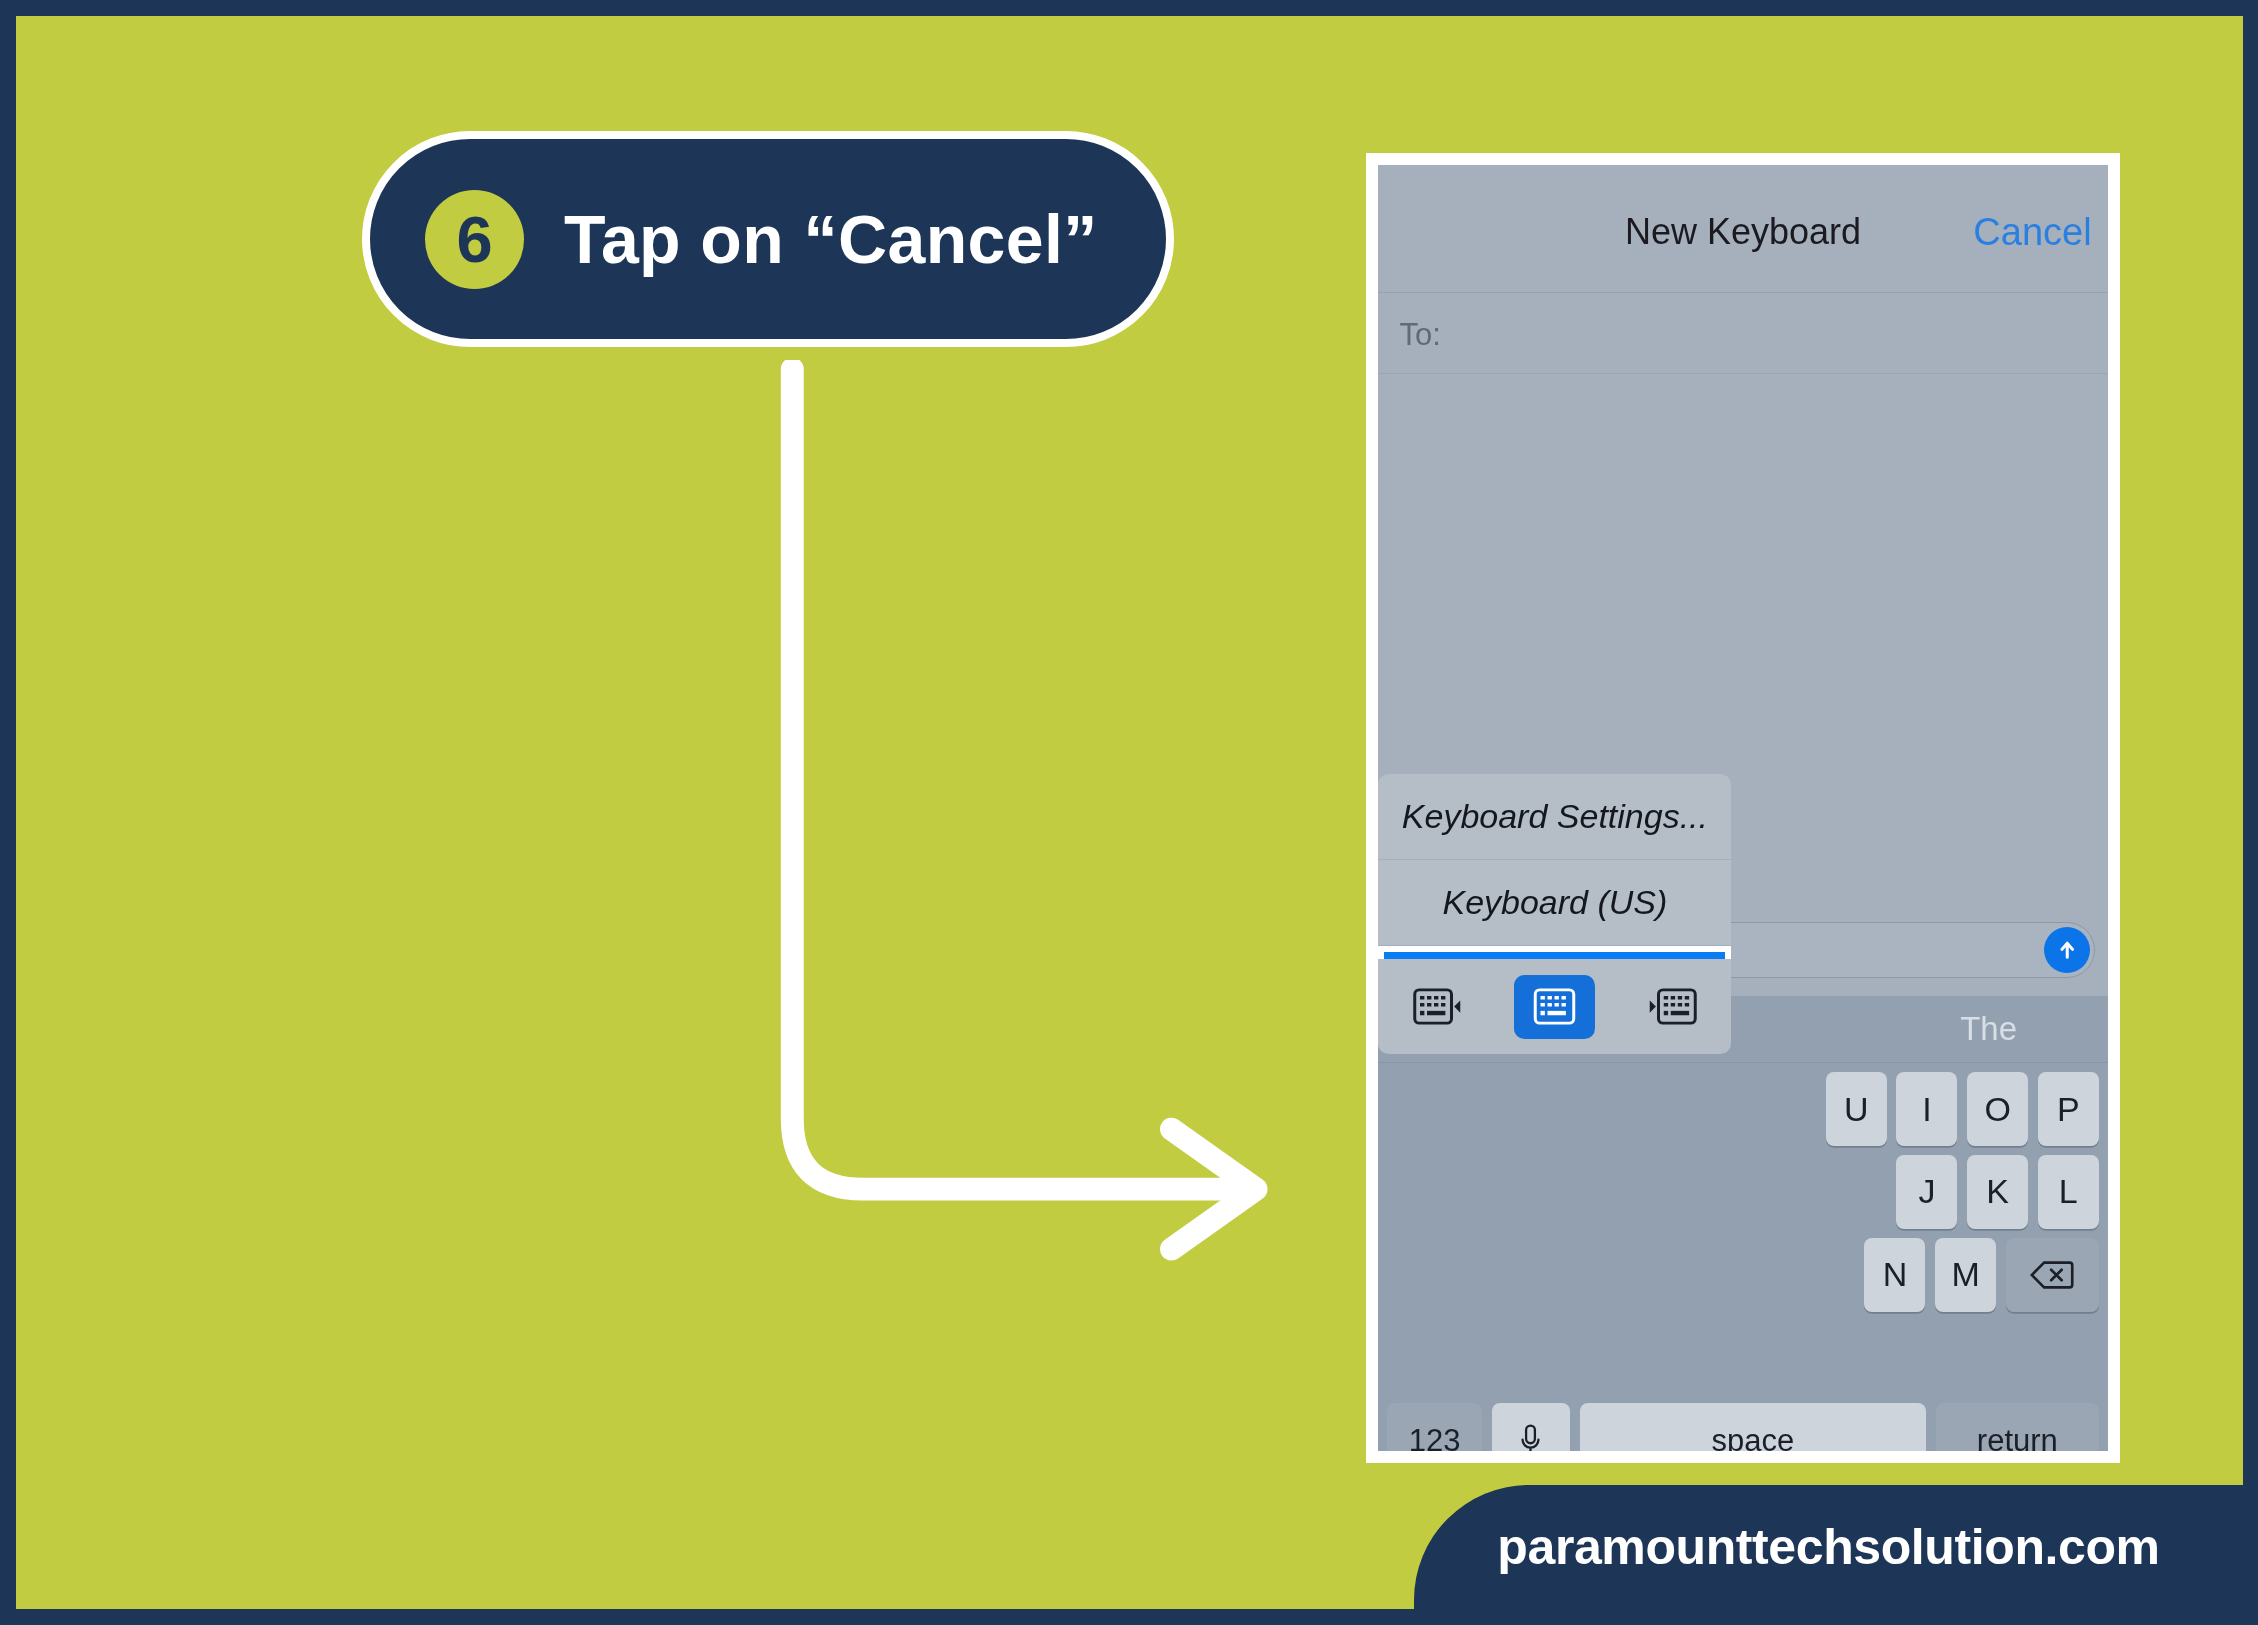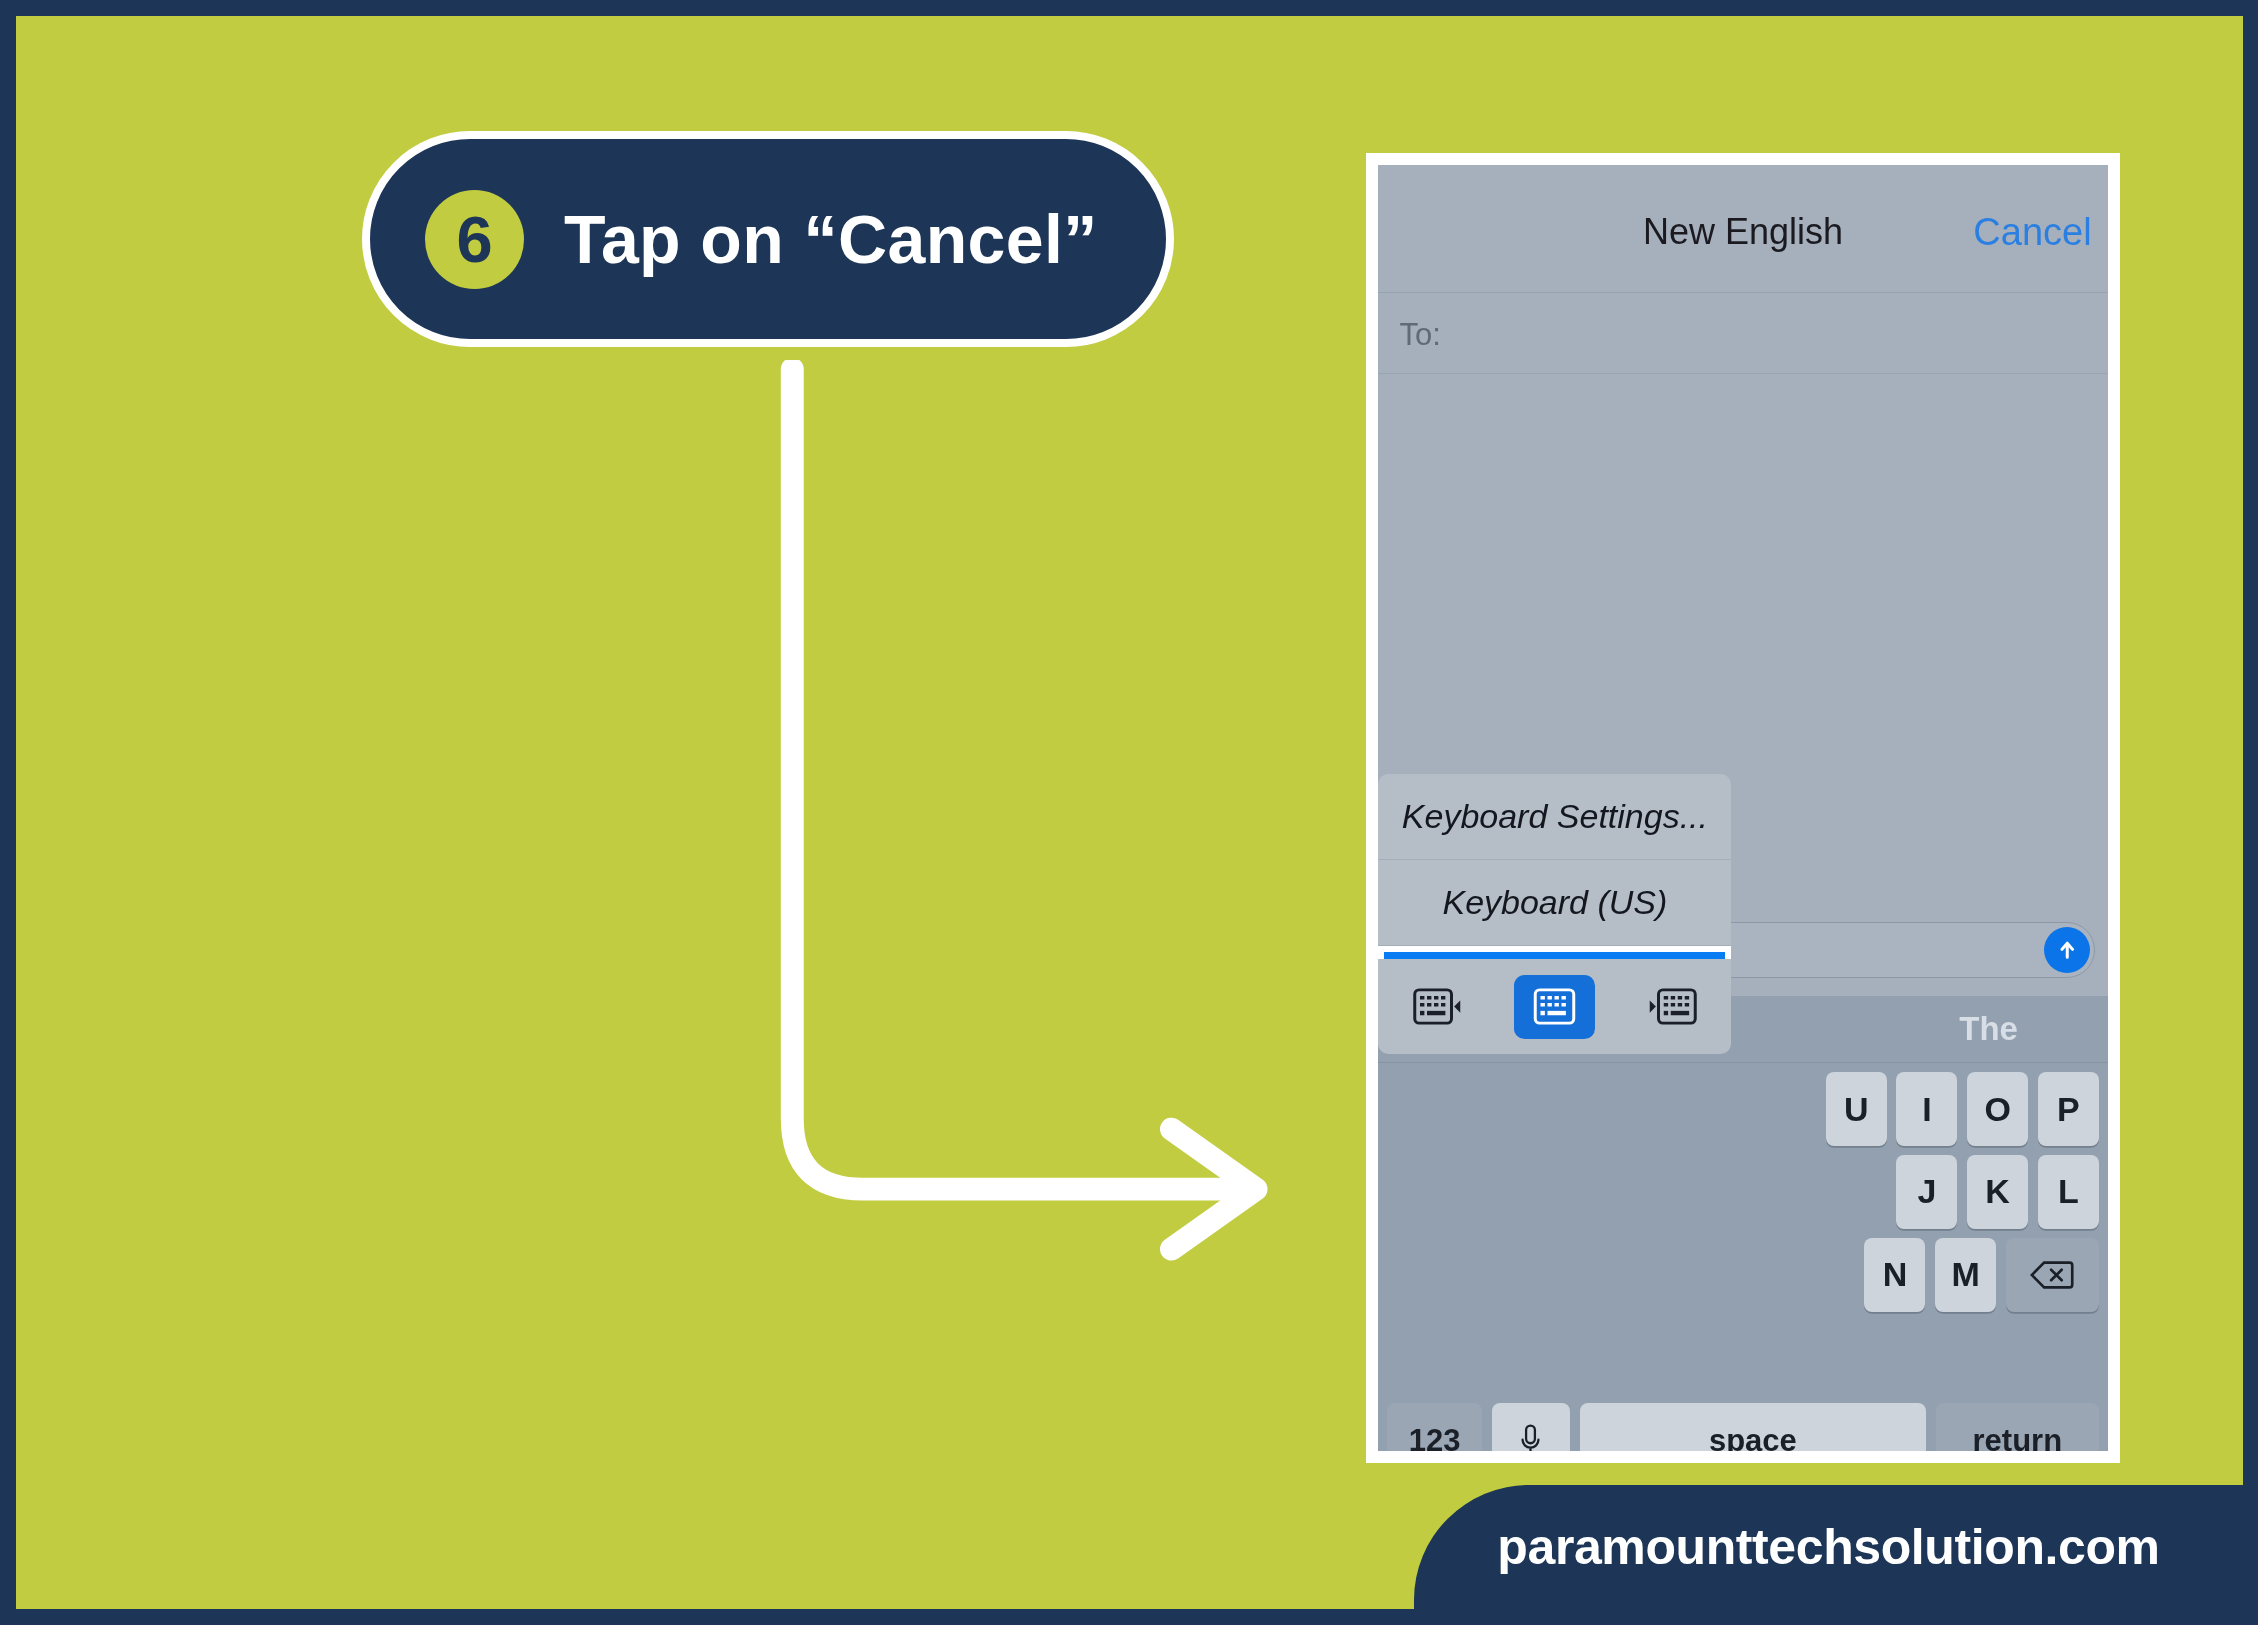--- a/index.html
+++ b/index.html
@@ -144,21 +144,20 @@
     border-radius: 50%;
     background: #0b74e8;
     display: flex; align-items: center; justify-content: center;
   }
 
   
   #keyboard {
     position: relative;
     height: 490px;
     background: #93a0b0;
-    font-weight: bold;
   }
   #predict-bar {
     height: 67px;
     display: flex;
     align-items: center;
     justify-content: flex-end;
     border-bottom: 0.9px solid #8794a5;
   }
   #predict-word {
     width: 238px;
@@ -282,21 +281,21 @@
 
   <svg id="arrow-svg" viewBox="0 0 660 1070" fill="none">
     <path d="M40 10 L40 860 Q40 940 120 940 L560 940" stroke="#ffffff" stroke-width="26" stroke-linecap="round" fill="none"></path>
     <path d="M470 872 L566 940 L470 1008" stroke="#ffffff" stroke-width="26" stroke-linecap="round" stroke-linejoin="round" fill="none"></path>
   </svg>
 
   <div id="phone-frame">
     <div id="phone-screen">
 
       <div id="nav-bar">
-        <div id="nav-title">New English</div>
+        <div id="nav-title">New Keyboard</div>
         <div id="nav-cancel">Cancel</div>
       </div>
 
       <div id="to-field">
         <div id="to-label">To:</div>
       </div>
 
       <div id="body-space"></div>
 
       <div id="compose-bar">

